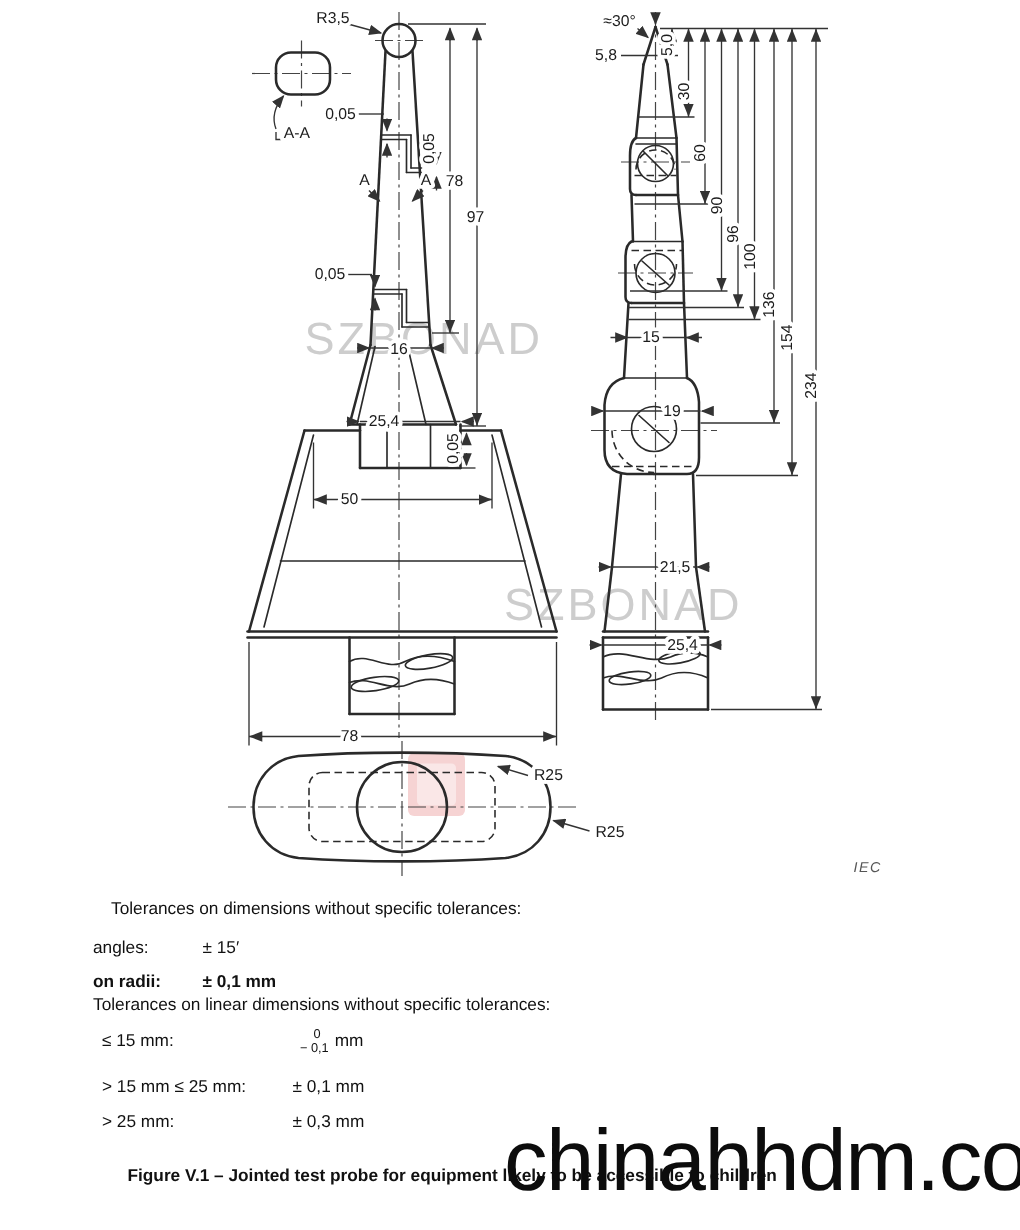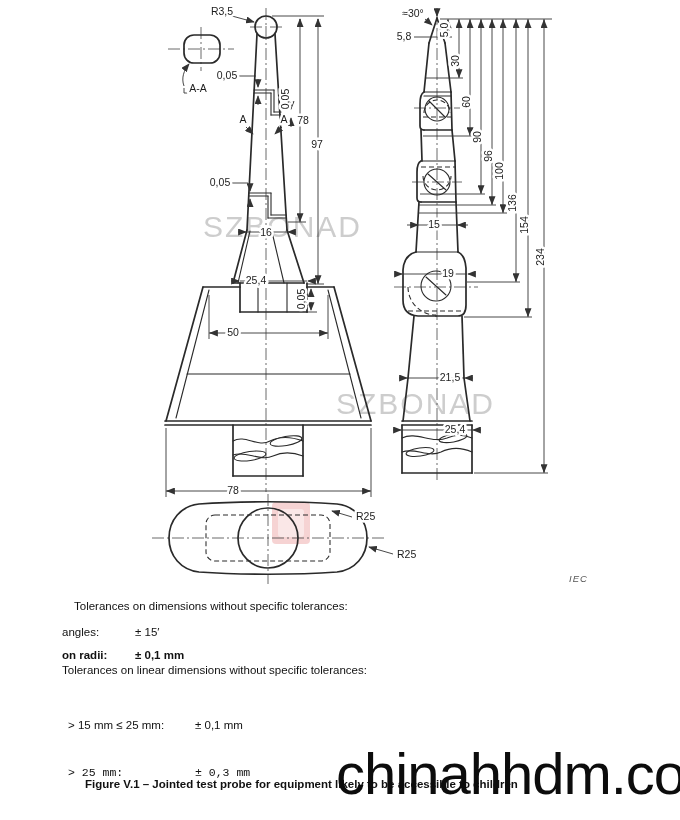--- a/index.html
+++ b/index.html
@@ -334,25 +334,34 @@
   <div class="note" style="left:62px;top:600px;margin-left:12px;">Tolerances on dimensions without specific tolerances:</div>
   <div class="note" style="left:62px;top:626px;width:300px;">
     <span>angles:</span>
     <span class="val" style="left:73px;">± 15′</span>
   </div>
   <div class="note" style="left:62px;top:649px;width:300px;font-weight:bold;">
     <span>on radii:</span>
     <span class="val" style="left:73px;">± 0,1 mm</span>
   </div>
   <div class="note" style="left:62px;top:664px;">Tolerances on linear dimensions without specific tolerances:</div>
+  <div class="note" style="left:68px;top:688px;width:320px;">
+    <span>≤ 15 mm:</span>
+    <span class="val" style="left:132px;top:-3px;">
+      <span class="stack">
+        <span class="sup">0</span>
+        <span class="sub">− 0,1</span>
+      </span><span class="unit">mm</span>
+    </span>
+  </div>
   <div class="note" style="left:68px;top:719px;width:320px;">
     <span>&gt; 15 mm ≤ 25 mm:</span>
     <span class="val" style="left:127px;">± 0,1 mm</span>
   </div>
-  <div class="note" style="left:68px;top:766px;width:320px;font-family:Liberation Mono, monospace;">
+  <div class="note" style="left:68px;top:742px;width:320px;">
     <span>&gt; 25 mm:</span>
     <span class="val" style="left:127px;">± 0,3 mm</span>
   </div>
 
   <div class="caption">Figure V.1 – Jointed test probe for equipment likely to be accessible to children</div>
 
   <div class="wm-big">chinahhdm.com</div>
 </div>
 
 </body></html>

